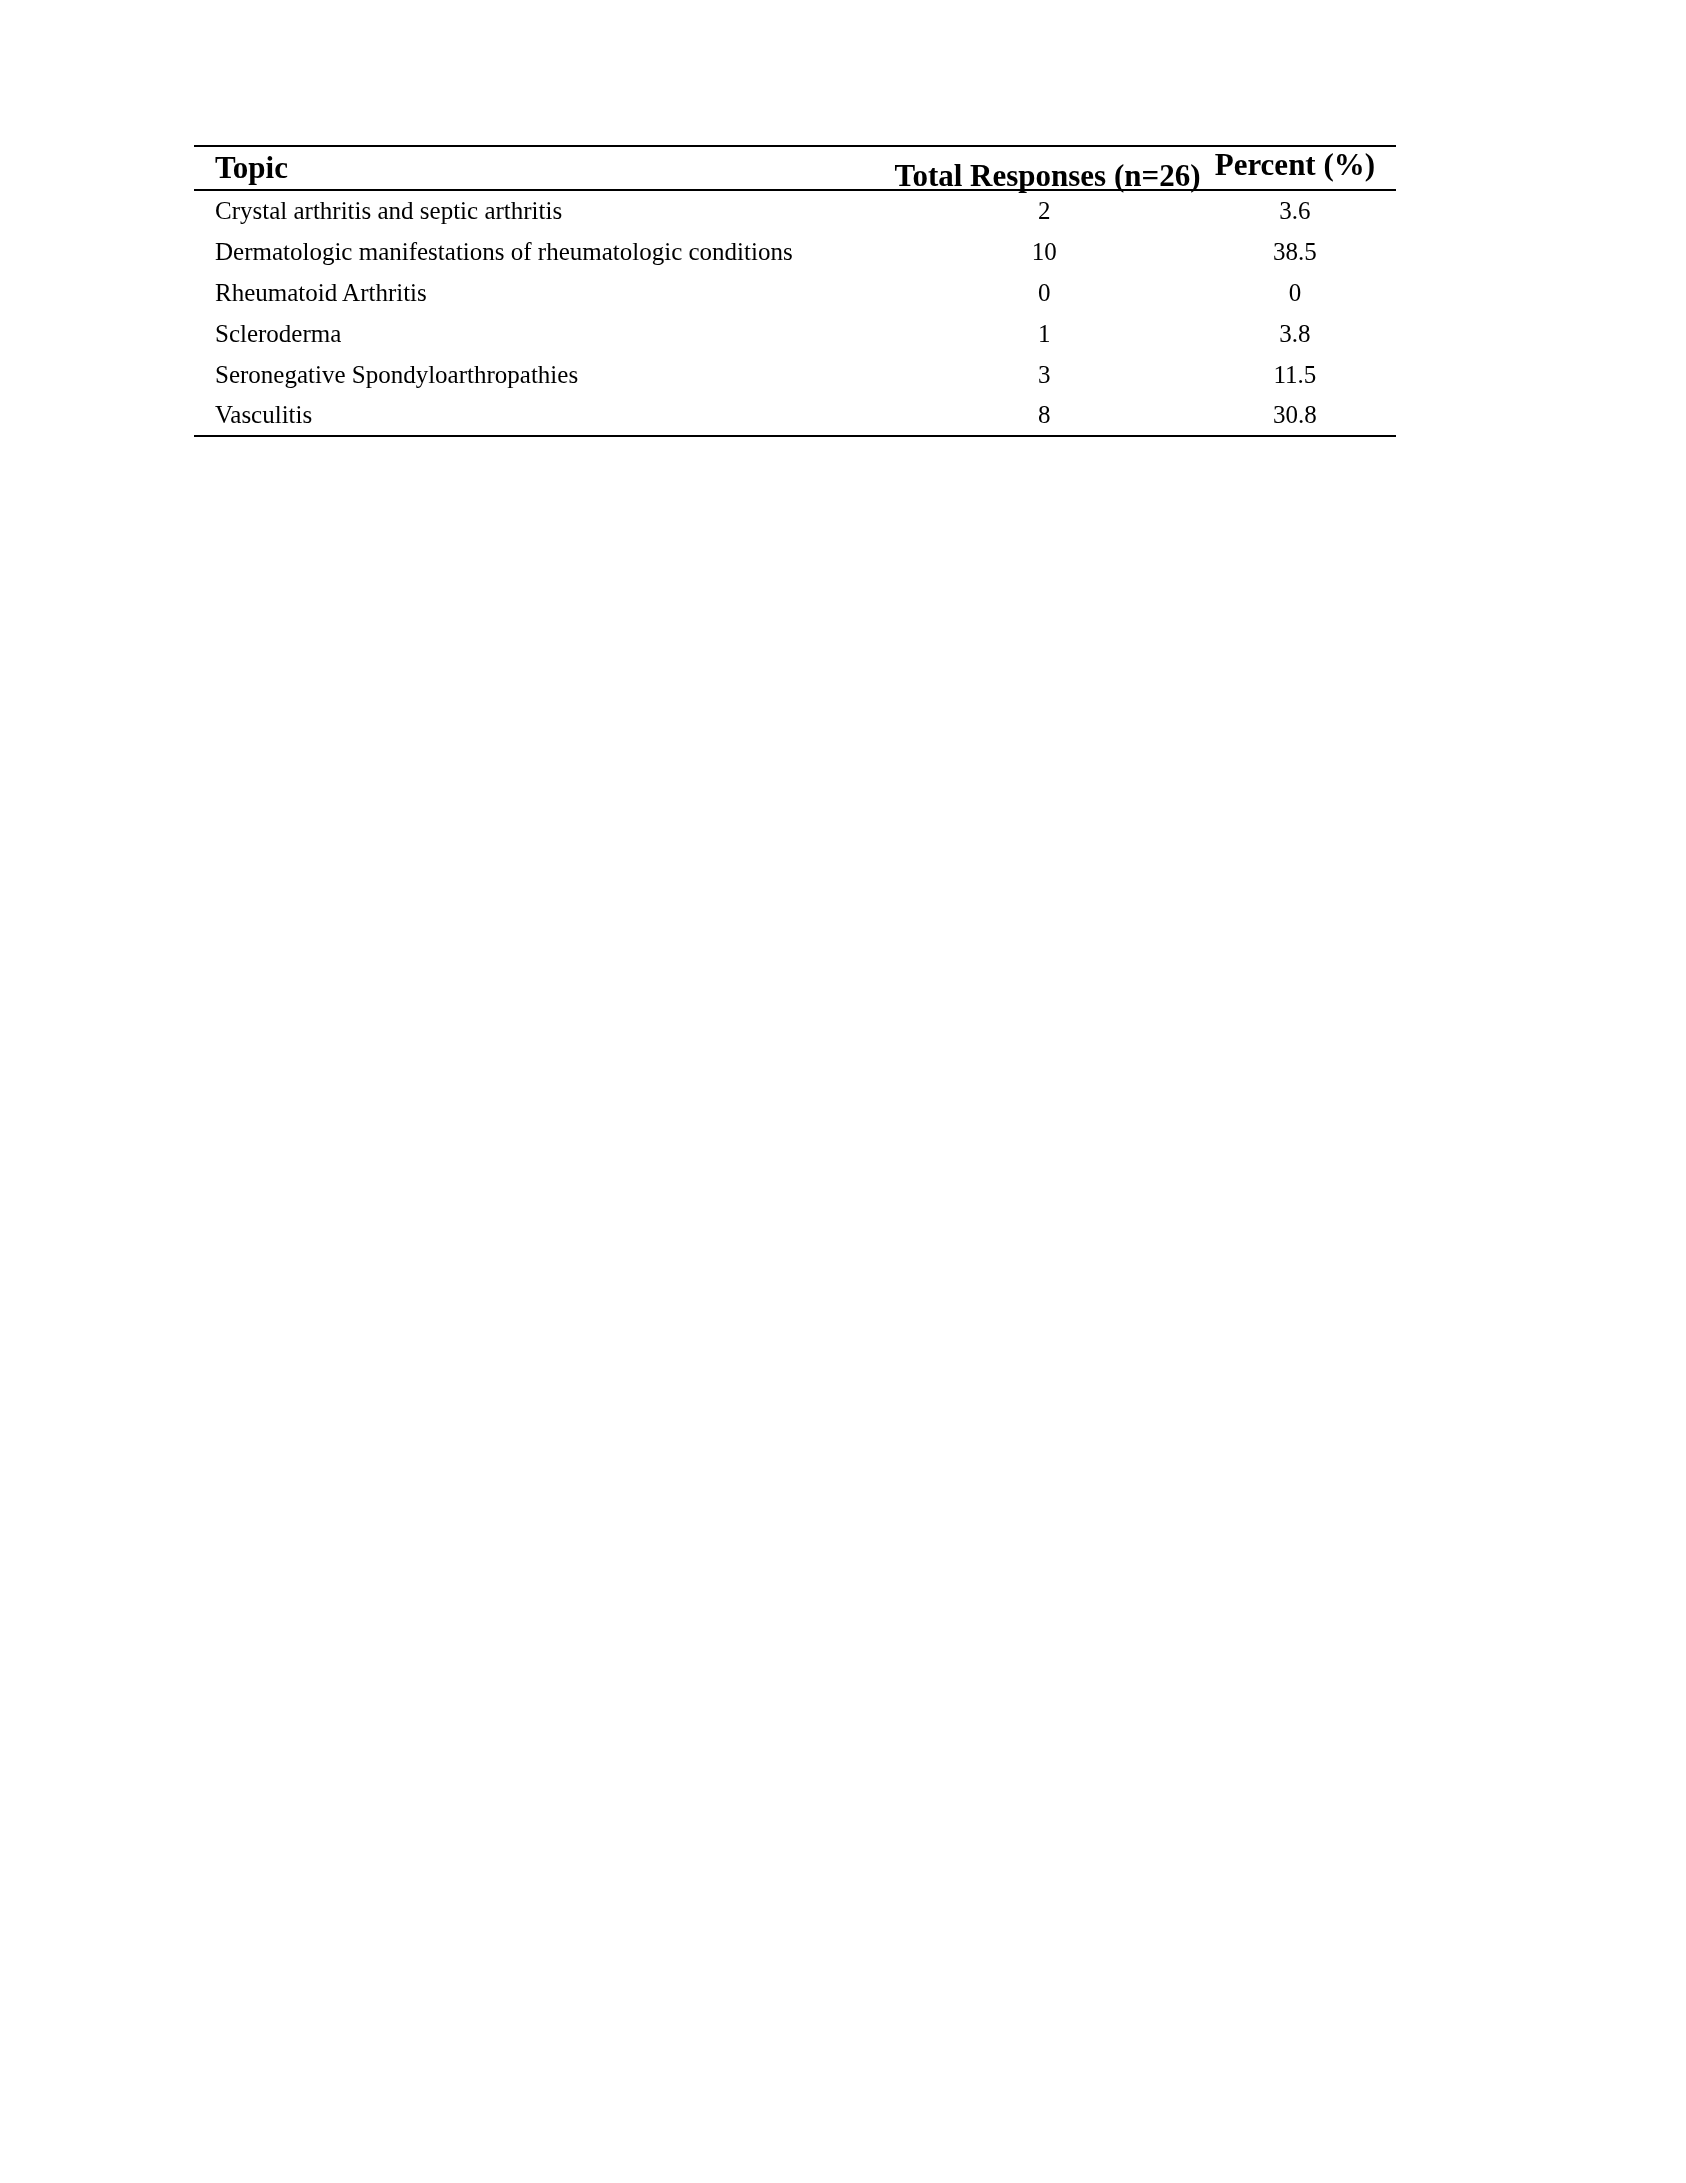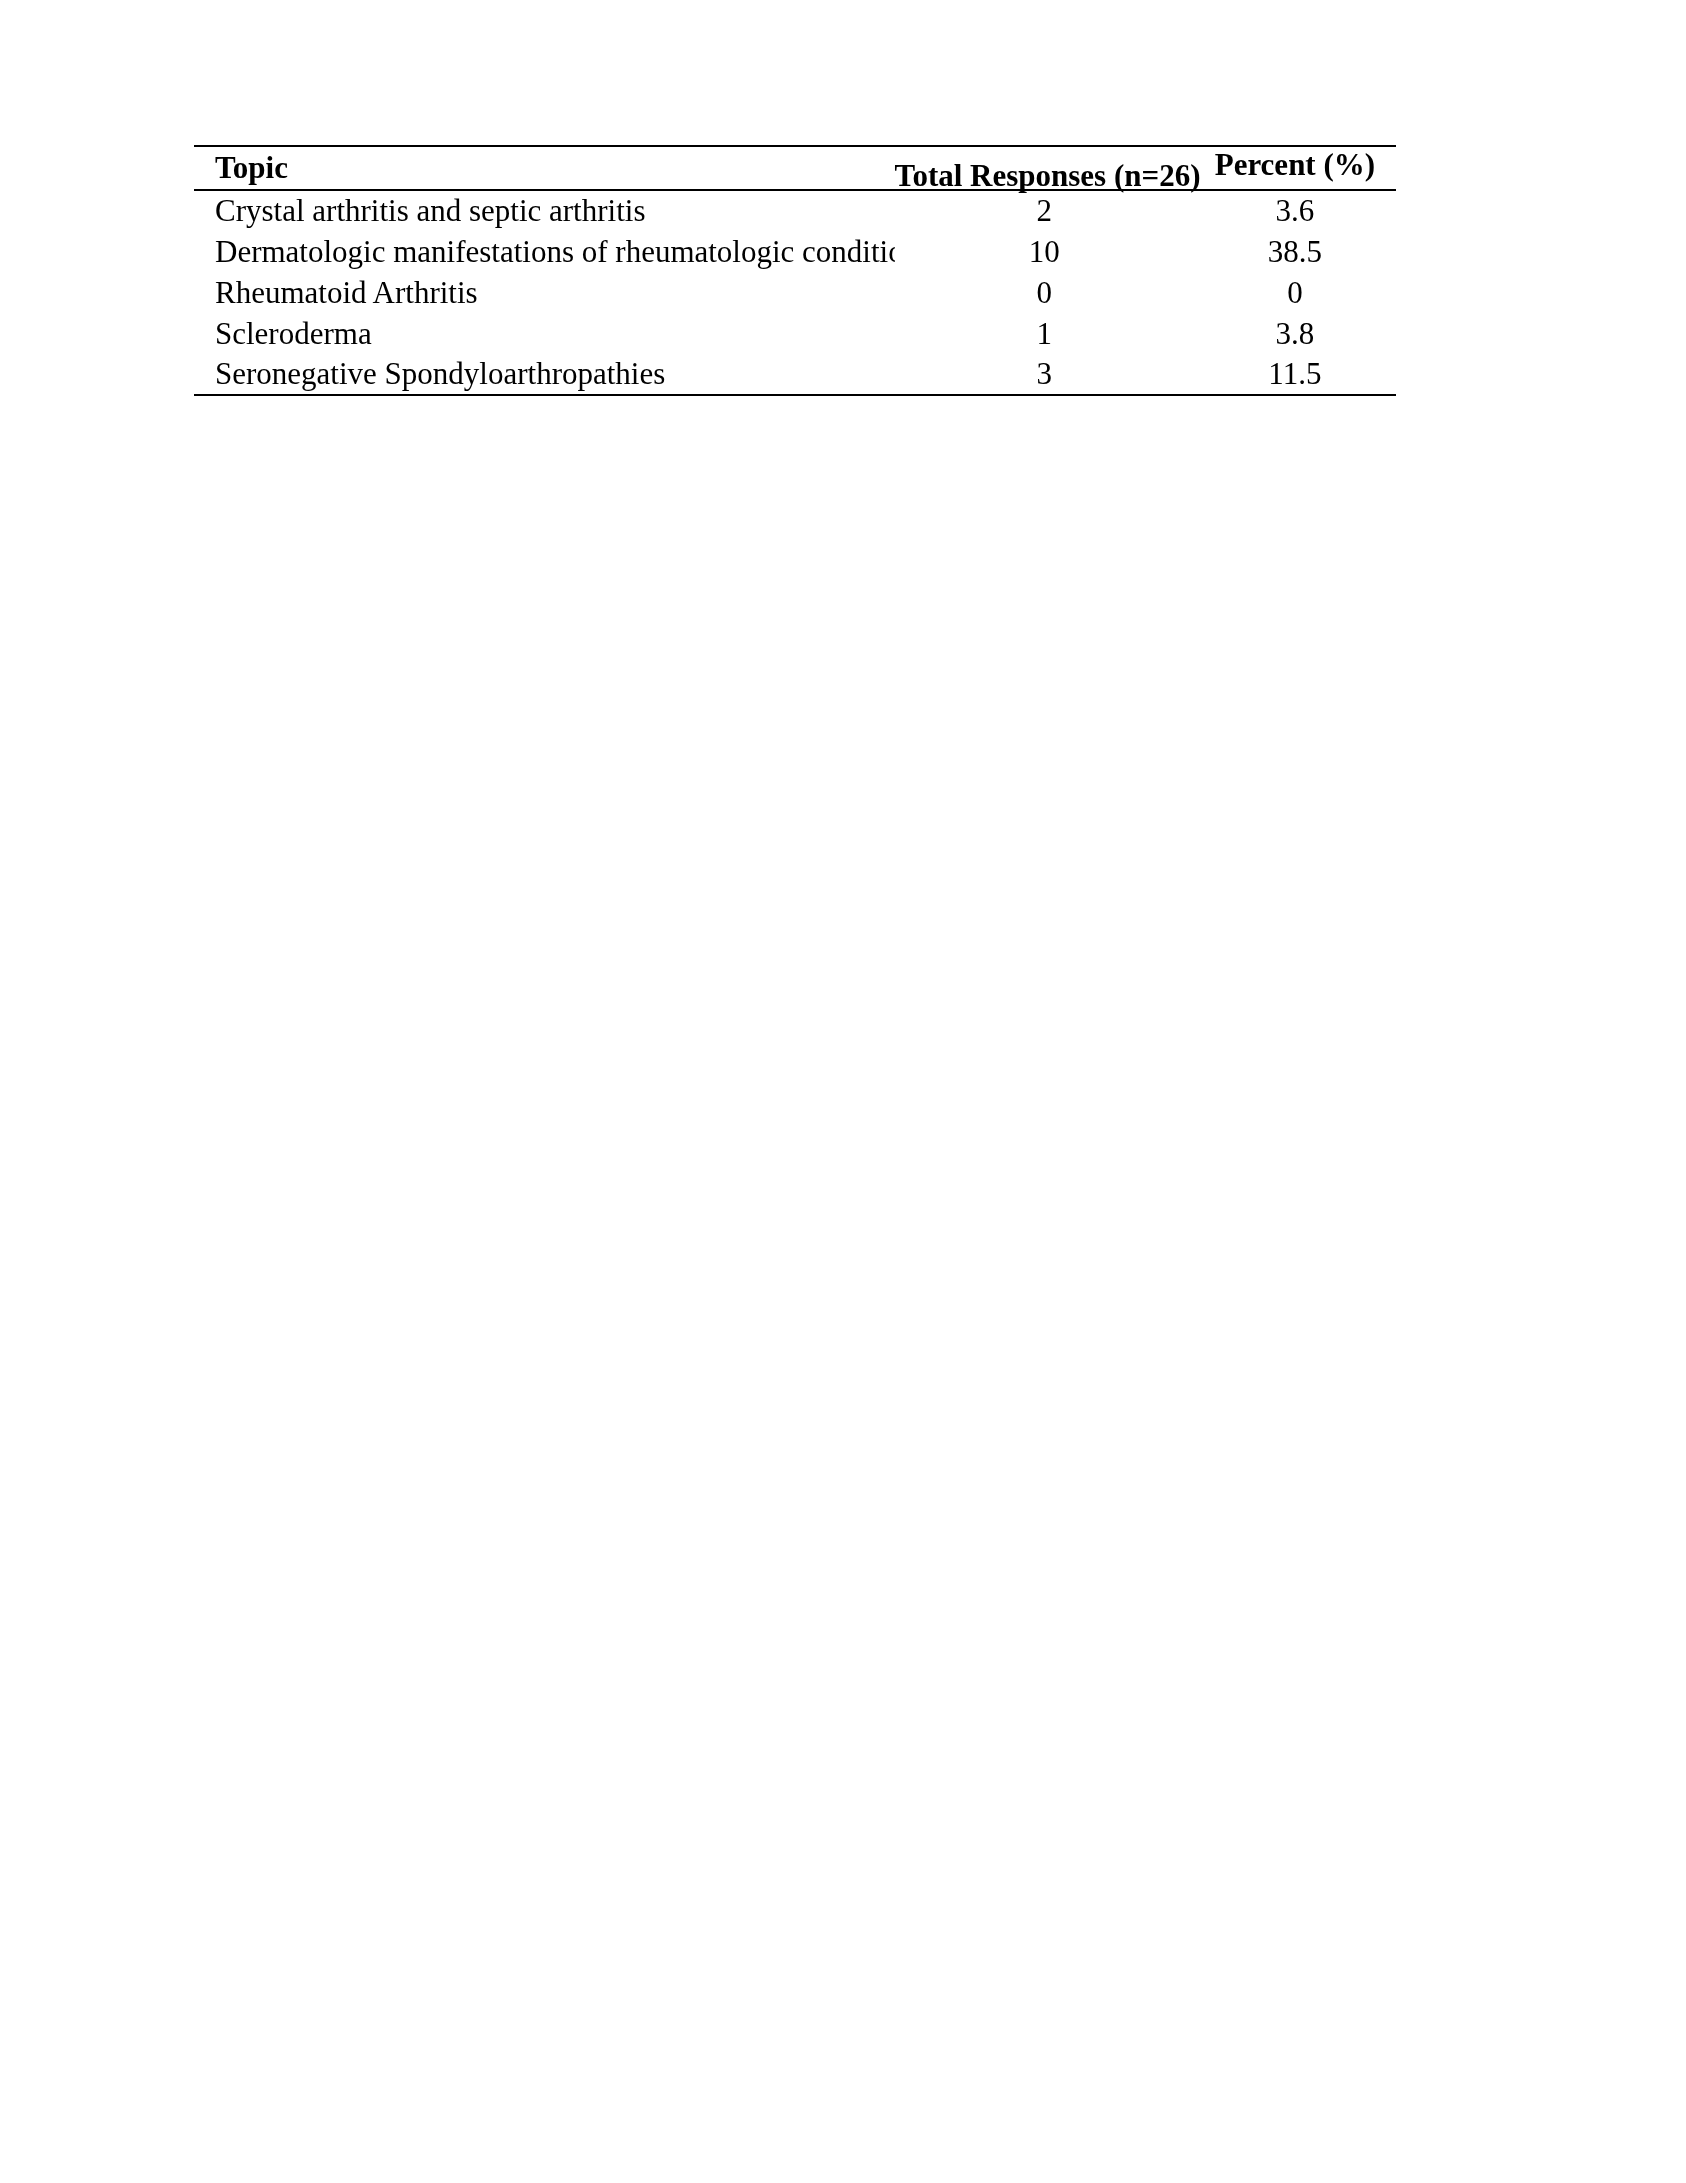--- a/index.html
+++ b/index.html
@@ -58,21 +58,21 @@
   th.col-percent {
     text-align: center;
   }
   .shift-down { display: inline-block; transform: translateY(8.4px); text-align: center; }
   .shift-up   { display: inline-block; transform: translateY(-3.4px); }
 
   tbody tr {
     height: 41px;
   }
   td {
-    font-size: 31px;
+    font-size: 25px;
     padding: 0;
     vertical-align: middle;
     white-space: nowrap;
     overflow: hidden;
   }
   td.col-topic {
     text-align: left;
     padding-left: 21px;
   }
   td.col-responses,
@@ -123,17 +123,22 @@
           <tr>
             <td class="col-topic">Scleroderma</td>
             <td class="col-responses">1</td>
             <td class="col-percent">3.8</td>
           </tr>
           <tr>
             <td class="col-topic">Seronegative Spondyloarthropathies</td>
             <td class="col-responses">3</td>
             <td class="col-percent">11.5</td>
           </tr>
+          <tr>
+            <td class="col-topic">Vasculitis</td>
+            <td class="col-responses">8</td>
+            <td class="col-percent">30.8</td>
+          </tr>
         </tbody>
     </table>
   </div>
 </div>
 
 
 </body></html>

